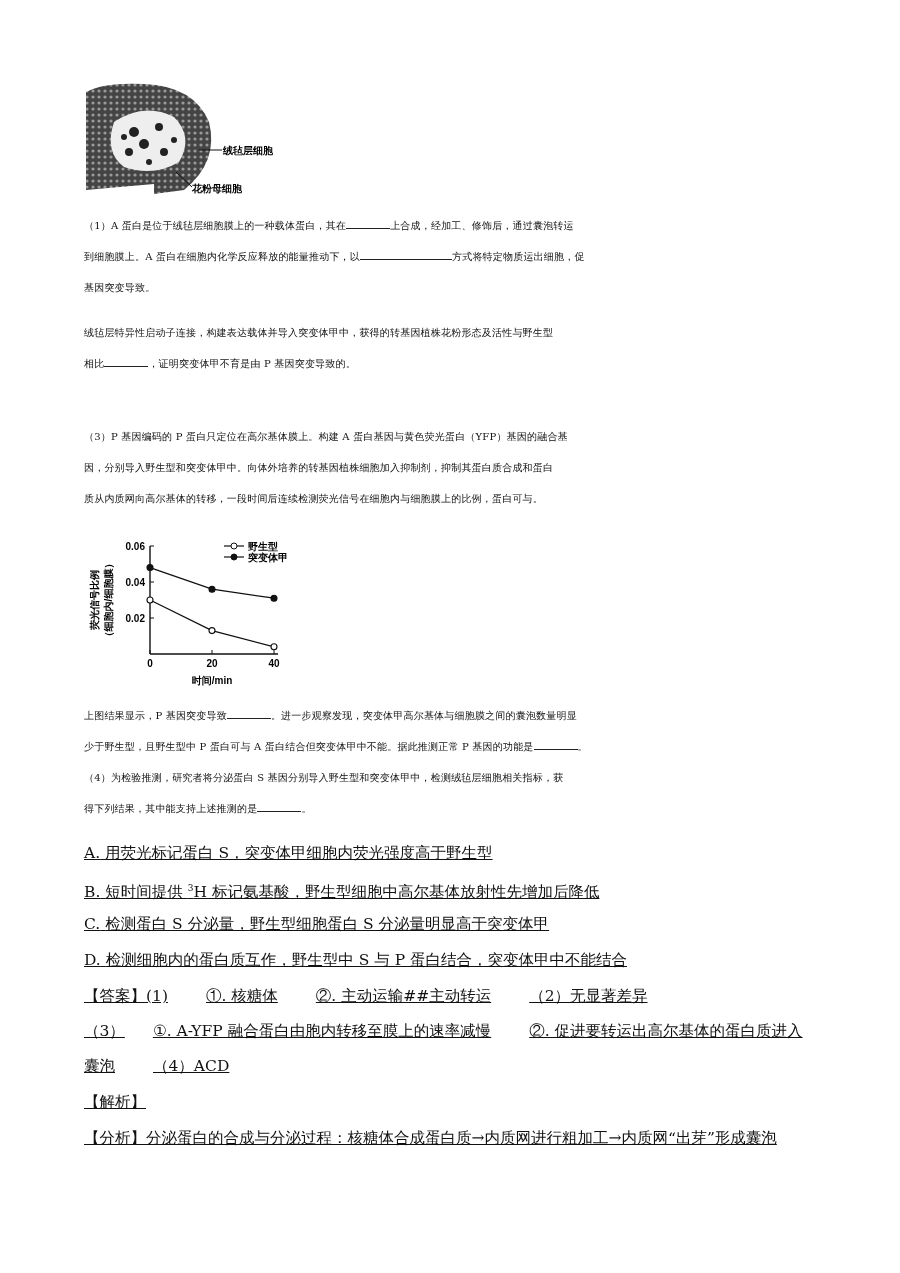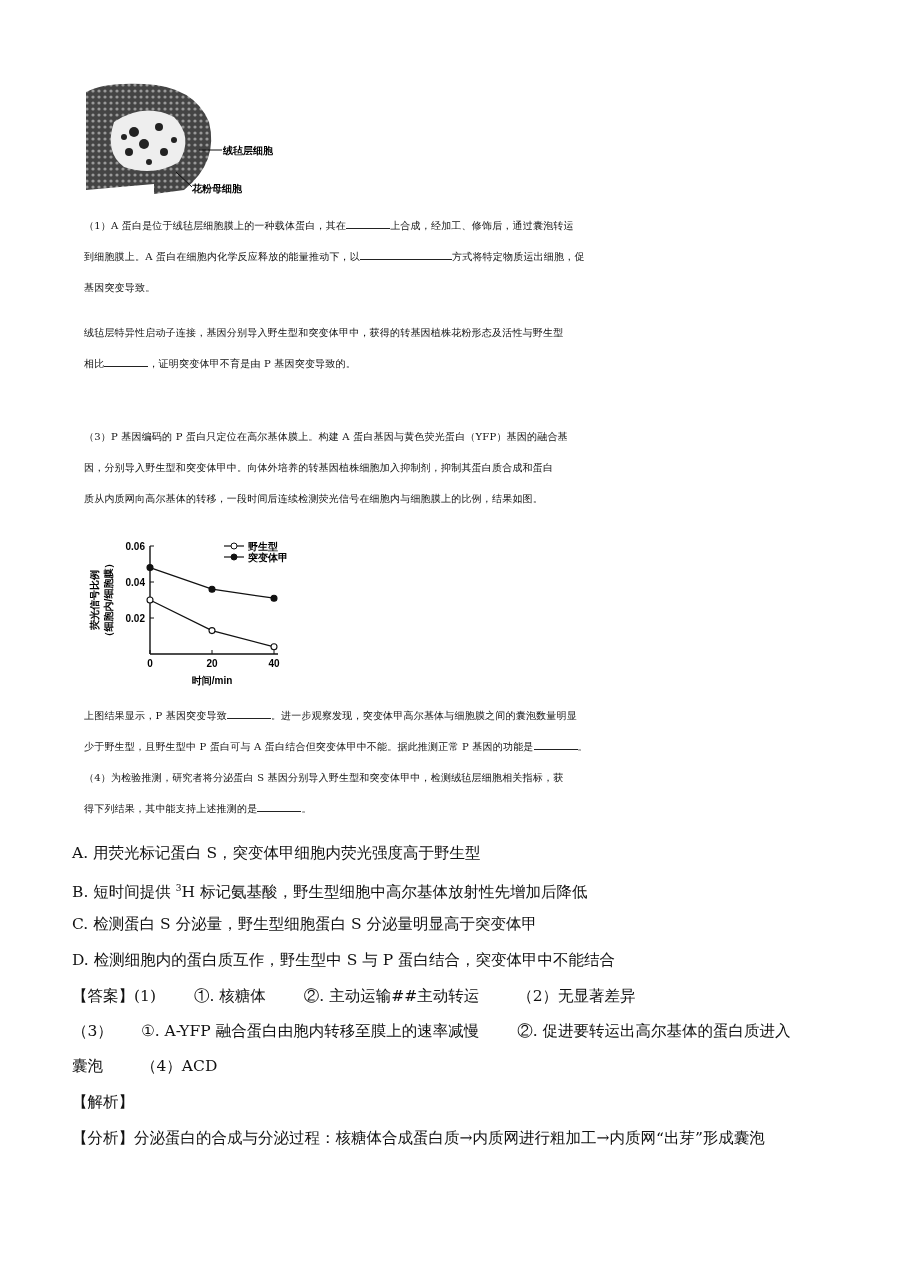--- a/index.html
+++ b/index.html
@@ -6,21 +6,21 @@
   body { width: 900px; height: 1273px; position: relative; overflow: hidden;
          font-family: "DejaVu Serif", "Liberation Serif", serif; color: #111; }
   .page { position: absolute; left: 0; top: 0; width: 900px; height: 1273px; }
   .figure1 { position: absolute; left: 84px; top: 82px; width: 210px; height: 118px; }
   .para { position: absolute; left: 84px; width: 735px; font-size: 10px; line-height: 31px; letter-spacing: 0.2px; }
   .line { white-space: nowrap; height: 31px; }
   .blank { display: inline-block; border-bottom: 1px solid #222; height: 18px; vertical-align: baseline; }
   .b-short { width: 44px; }
   .b-long { width: 92px; }
   .chart { position: absolute; left: 82px; top: 532px; width: 260px; height: 160px; }
-  .opt { position: absolute; left: 72px; font-size: 15.5px; line-height: 20px; white-space: nowrap; }
+  .opt { position: absolute; left: 84px; font-size: 15.5px; line-height: 20px; white-space: nowrap; text-decoration: underline; }
   sup { font-size: 9px; vertical-align: 6px; }
   .ans-gap { display: inline-block; }
 </style>
 </head>
 <body>
 
 <div class="page">
 
   <svg class="figure1" viewBox="0 0 210 118">
     <defs>
@@ -47,28 +47,28 @@
     <text x="108" y="110" font-size="10" font-weight="bold" font-family="DejaVu Sans, sans-serif">花粉母细胞</text>
   </svg>
 
   <div class="para" style="top:210px;">
     <div class="line"><span>（1）A 蛋白是位于绒毡层细胞膜上的一种载体蛋白，其在</span><span class="blank b-short"></span><span>上合成，经加工、修饰后，通过囊泡转运</span></div>
     <div class="line"><span>到细胞膜上。A 蛋白在细胞内化学反应释放的能量推动下，以</span><span class="blank b-long"></span><span>方式将特定物质运出细胞，促</span></div>
     <div class="line"><span>基因突变导致。</span></div>
   </div>
 
   <div class="para" style="top:317px;">
-    <div class="line"><span>绒毡层特异性启动子连接，基因分别导入野生型和突变体甲中，获得的转基因植株花粉形态及活性与野生型</span></div>
+    <div class="line"><span>绒毡层特异性启动子连接，构建表达载体并导入突变体甲中，获得的转基因植株花粉形态及活性与野生型</span></div>
     <div class="line"><span>相比</span><span class="blank b-short"></span><span>，证明突变体甲不育是由 P 基因突变导致的。</span></div>
   </div>
 
   <div class="para" style="top:421px;">
     <div class="line"><span>（3）P 基因编码的 P 蛋白只定位在高尔基体膜上。构建 A 蛋白基因与黄色荧光蛋白（YFP）基因的融合基</span></div>
     <div class="line"><span>因，分别导入野生型和突变体甲中。向体外培养的转基因植株细胞加入抑制剂，抑制其蛋白质合成和蛋白</span></div>
-    <div class="line"><span>质从内质网向高尔基体的转移，一段时间后连续检测荧光信号在细胞内与细胞膜上的比例，结果如图。</span></div>
+    <div class="line"><span>质从内质网向高尔基体的转移，一段时间后连续检测荧光信号在细胞内与细胞膜上的比例，蛋白可与。</span></div>
   </div>
 
   <svg class="chart" id="chart" viewBox="0 0 260 160" font-family="Liberation Sans, sans-serif">
     <g id="chart-layer">
         <line x1="68" y1="14" x2="68" y2="122" stroke="#111" stroke-width="1.4"></line>
         <line x1="68" y1="122" x2="196" y2="122" stroke="#111" stroke-width="1.4"></line>
         <line x1="68" y1="86" x2="72" y2="86" stroke="#111"></line>
         <text x="63" y="90" font-size="10" font-weight="bold" text-anchor="end">0.02</text>
         <line x1="68" y1="49.999999999999986" x2="72" y2="49.999999999999986" stroke="#111"></line>
         <text x="63" y="53.999999999999986" font-size="10" font-weight="bold" text-anchor="end">0.04</text>

